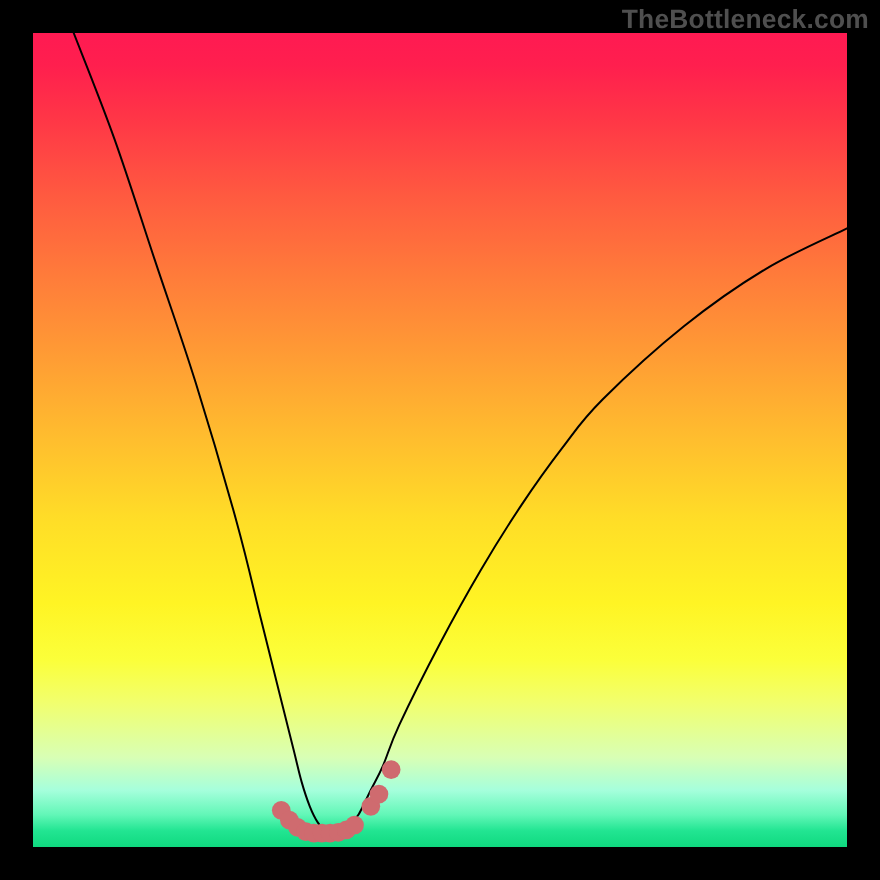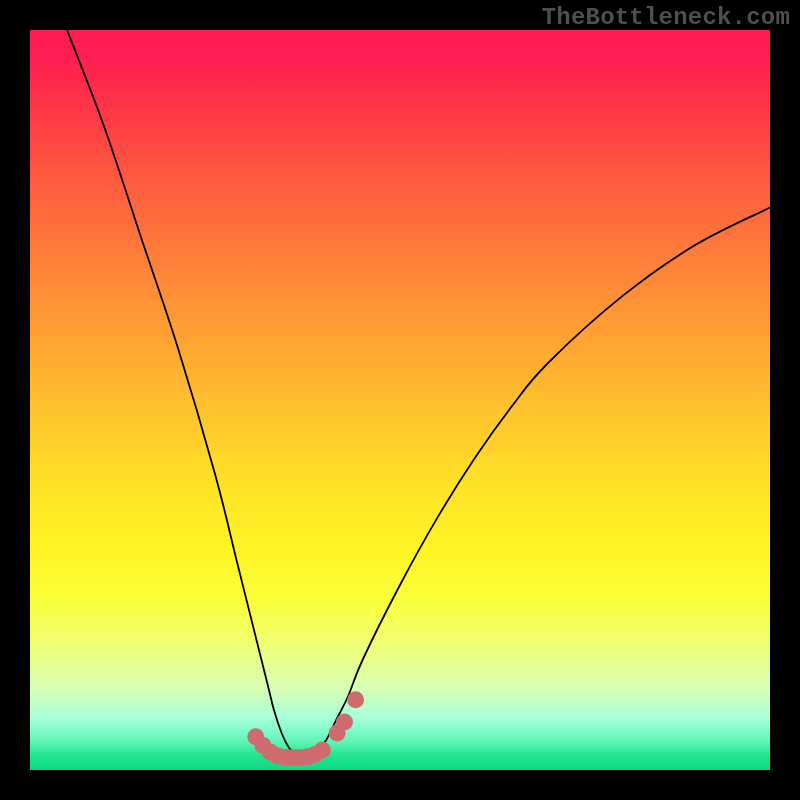--- a/index.html
+++ b/index.html
@@ -19,21 +19,20 @@
   }
   .watermark {
     position: absolute;
     top: 4px;
     right: 10px;
     color: #4f4f4f;
     font-size: 24px;
     font-weight: bold;
     letter-spacing: 0.2px;
     z-index: 50;
-    font-family: Liberation Mono, monospace;
   }
   .plot {
     position: absolute;
     left: 30px;
     top: 30px;
     width: 740px;
     height: 740px;
     background: linear-gradient(to bottom,
       #ff1a52 0%,
       #ff1f4e 4%,

